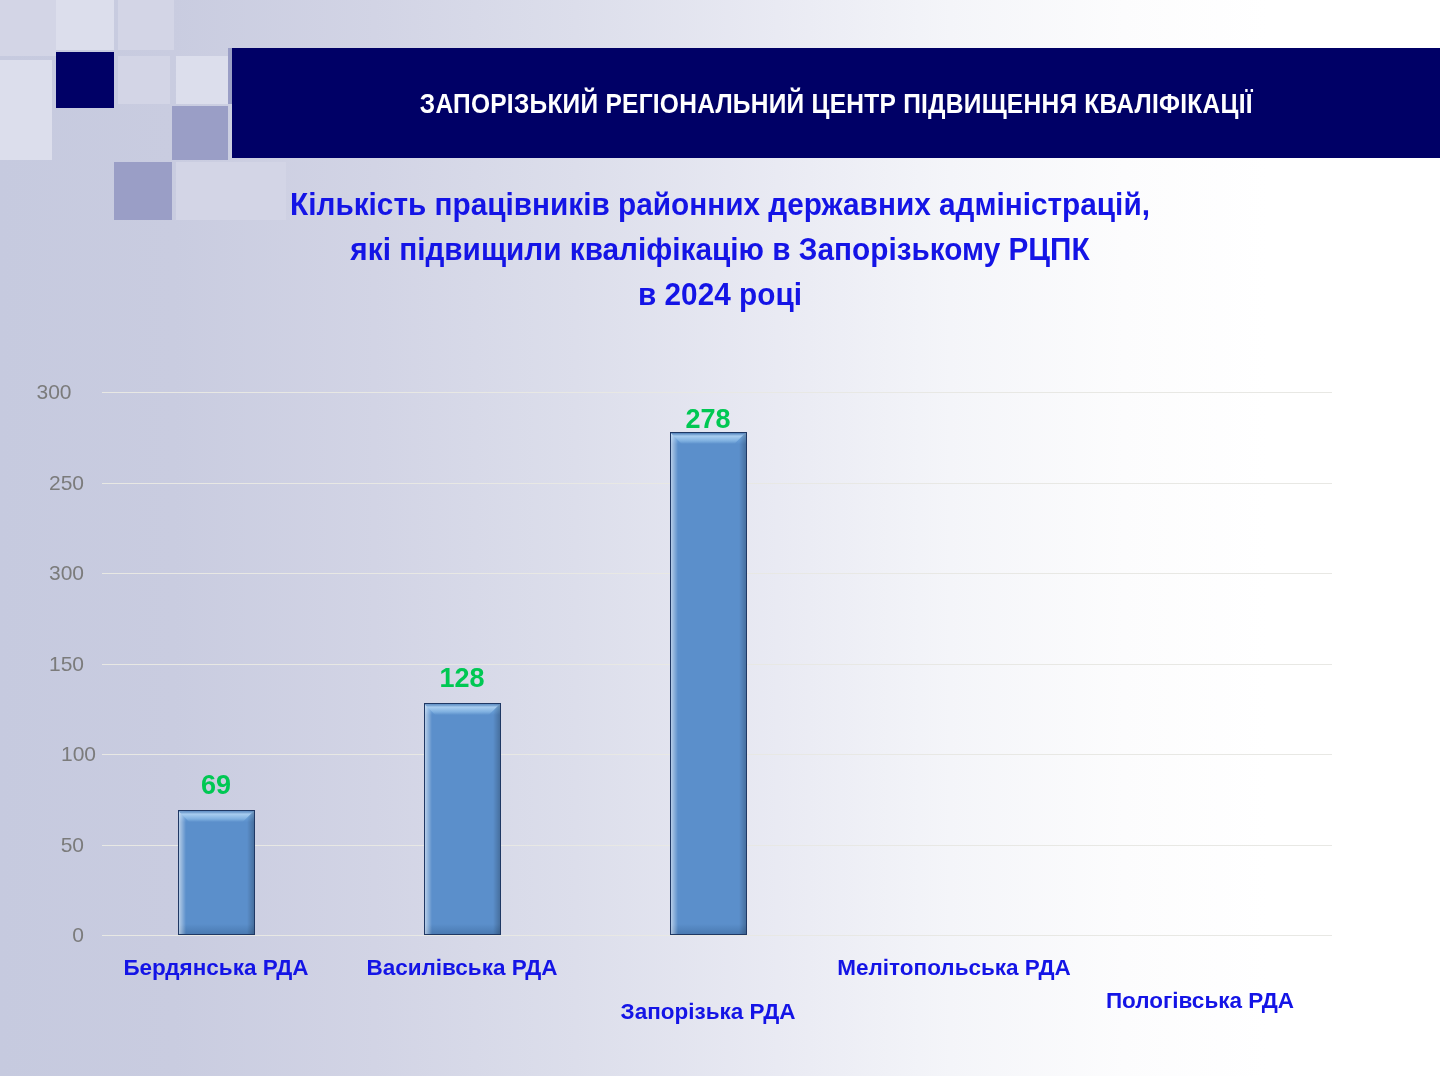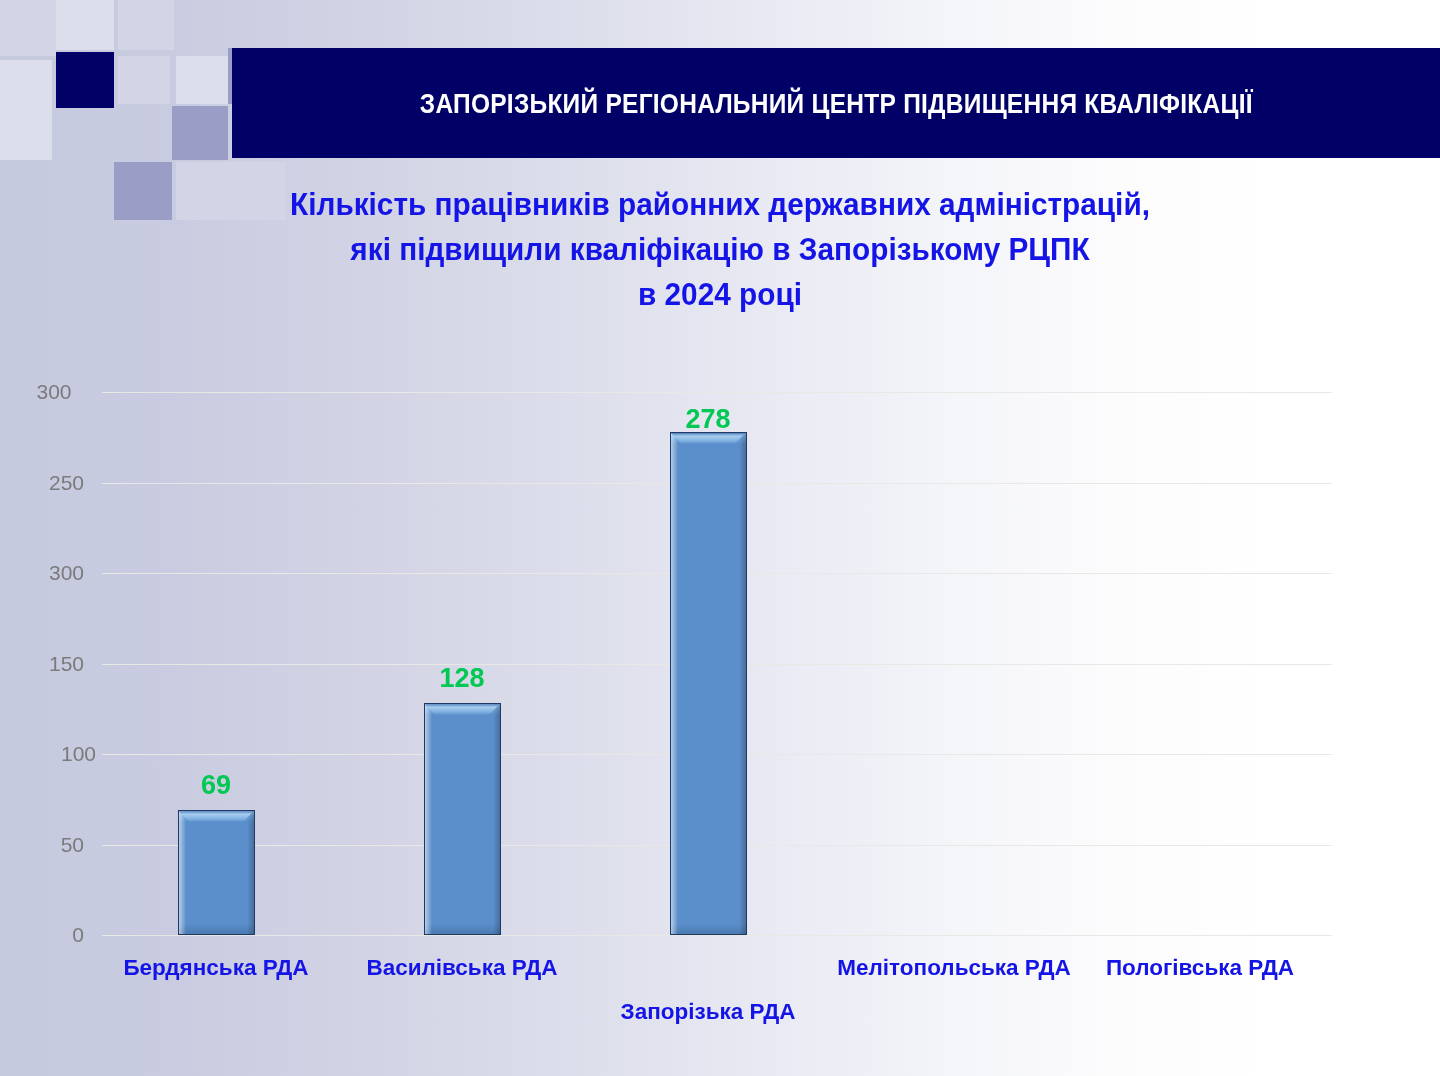--- a/index.html
+++ b/index.html
@@ -221,16 +221,16 @@
         <div class="bar" style="height: 503.18px;"></div>
         <div class="bar-value" style="bottom: 500px; color: rgb(0, 200, 83);">278</div>
       </div>
     </div>
 
   <div id="catlabels">
       <div class="cat-label" style="left: 99px; width: 234px; color: rgb(20, 20, 230);">Бердянська РДА</div>
       <div class="cat-label" style="left: 345px; width: 234px; color: rgb(20, 20, 230);">Василівська РДА</div>
       <div class="cat-label" style="left: 591px; width: 234px; color: rgb(20, 20, 230); margin-top: 44px;">Запорізька РДА</div>
       <div class="cat-label" style="left: 837px; width: 234px; color: rgb(20, 20, 230);">Мелітопольська РДА</div>
-      <div class="cat-label" style="left: 1083px; width: 234px; color: rgb(20, 20, 230);">Пологівська РДА</div>
+      <div class="cat-label" style="left: 1083px; width: 234px; color: rgb(20, 20, 230); margin-top: 33px;">Пологівська РДА</div>
     </div>
 
 </div>
 
 </body></html>

